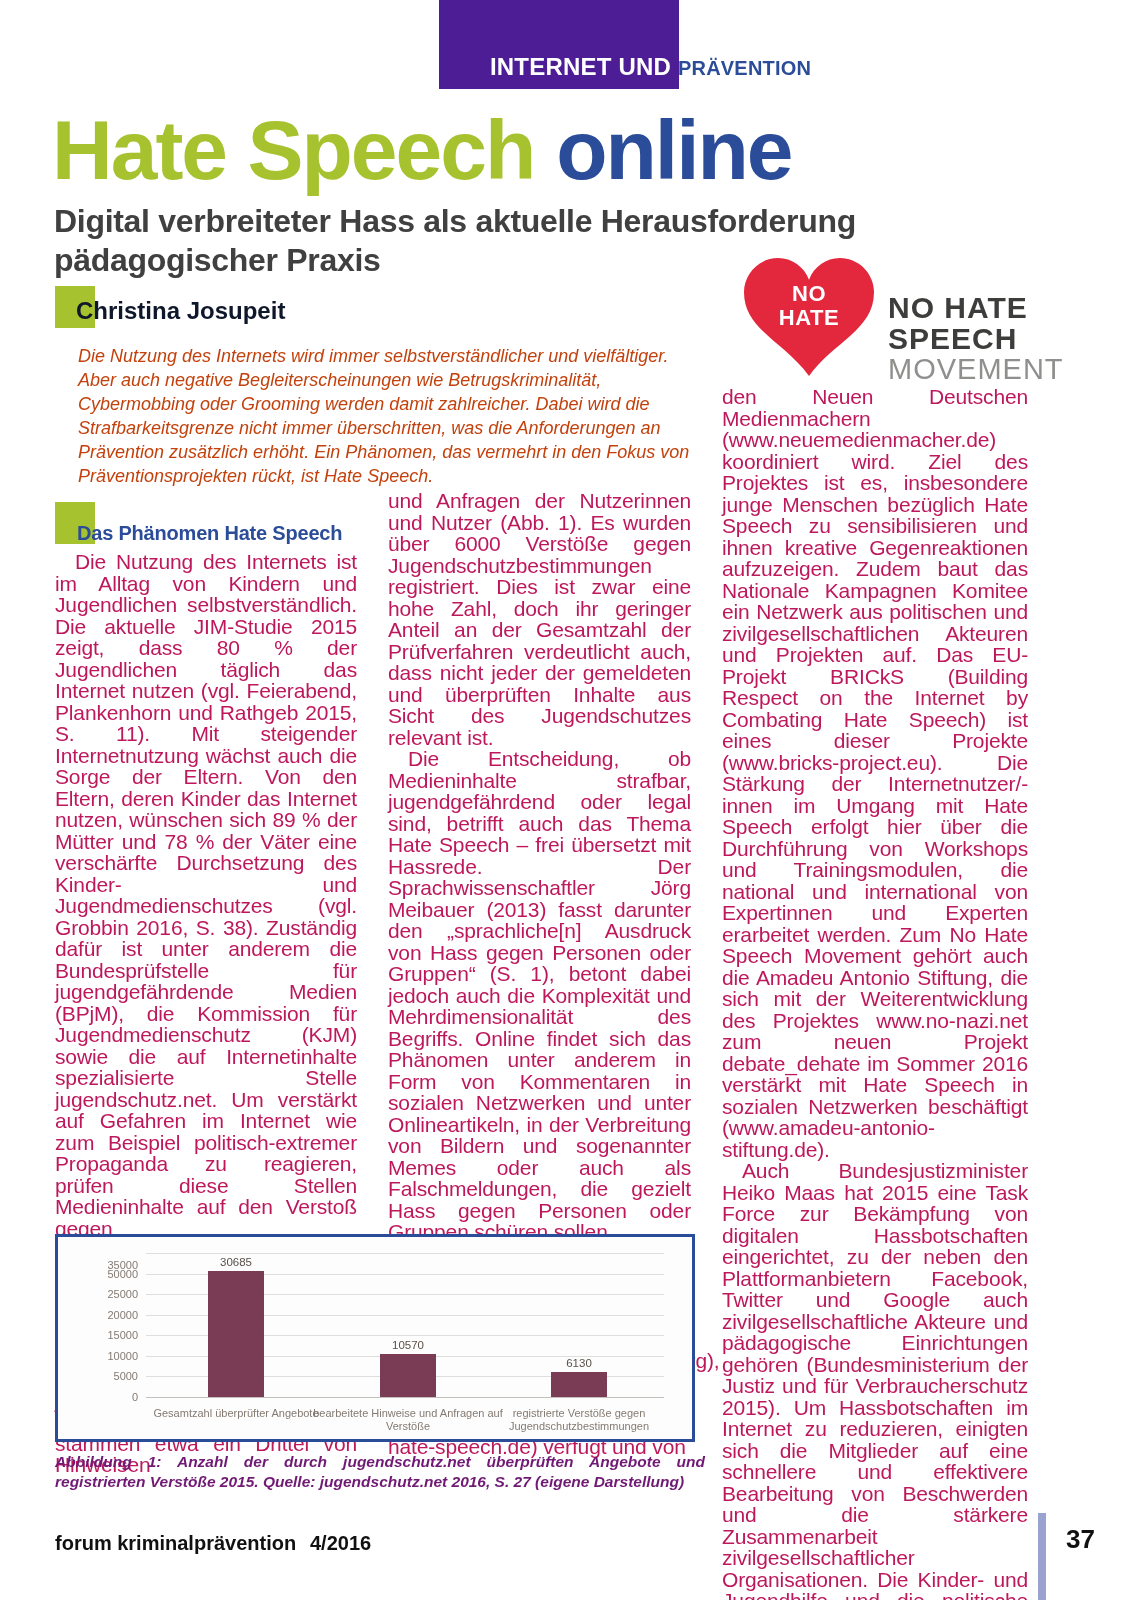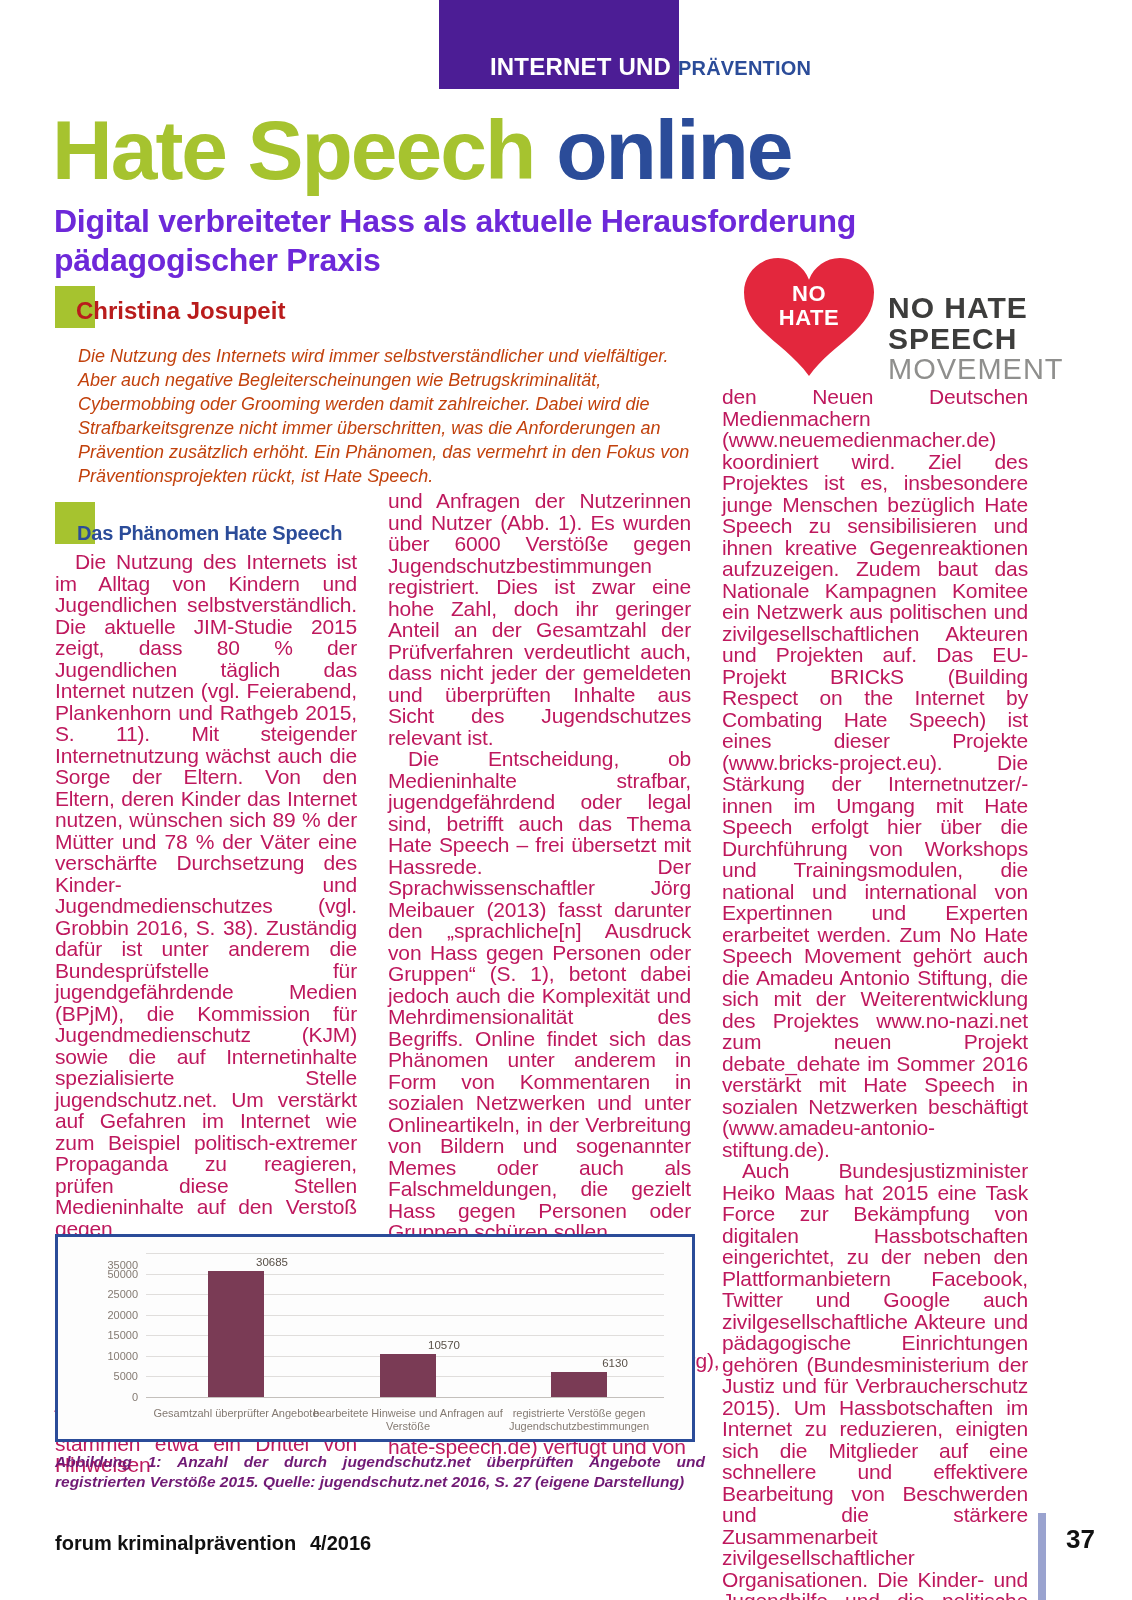--- a/index.html
+++ b/index.html
@@ -9,26 +9,26 @@
   .kicker-box{position:absolute;left:428px;top:0;width:240px;height:89px;background:#4c1d95;margin-left:11px;}
   .kicker-hl{position:absolute;right:8px;bottom:8px;color:#ffffff;font-weight:bold;
              font-size:24px;letter-spacing:.2px;white-space:nowrap;}
   .kicker-rest{position:absolute;left:678px;top:57px;color:#2b4c99;font-weight:bold;
              font-size:20px;letter-spacing:.2px;white-space:nowrap;}
   
   .title{position:absolute;left:52px;top:108px;font-weight:800;font-size:84px;
          letter-spacing:-2px;white-space:nowrap;line-height:1;}
   .title .green{color:#a6c32f;}
   .title .blue{color:#2b4c99;margin-left:22px;text-align:center;}
-  .subtitle{position:absolute;left:54px;top:202px;width:880px;color:#6d28d9;
+  .subtitle{position:absolute;left:54px;top:202px;width:880px;color:#404040;
             font-weight:bold;font-size:32px;line-height:39px;letter-spacing:-.3px;}
   
   .sq{position:absolute;width:40px;height:42px;background:#a6c32f;}
   .author-sq{left:55px;top:286px;}
-  .author{position:absolute;left:76px;top:297px;font-weight:bold;font-size:24px;color:#b91c1c;}
+  .author{position:absolute;left:76px;top:297px;font-weight:bold;font-size:24px;color:#0f172a;}
   .lead{position:absolute;left:78px;top:344px;width:632px;font-style:italic;font-weight:500;
         font-size:18px;line-height:24px;color:#c2410c;}
   
   .sect-sq{left:55px;top:502px;}
   .section-heading{position:absolute;left:77px;top:522px;color:#2b4c99;font-weight:bold;
         font-size:20px;letter-spacing:-.2px;white-space:nowrap;}
   
   .col{position:absolute;font-size:21px;line-height:21.5px;text-align:justify;
        letter-spacing:-.15px;color:#be185d;}
   .col p{margin:0;}
@@ -46,21 +46,21 @@
   .logo-text .l3{font-weight:normal;font-size:29px;color:#8f8f8d;letter-spacing:1px;}
   
   .chart-box{position:absolute;left:55px;top:1234px;width:634px;height:202px;
              border:3px solid #2b4c99;background:#fdfdfd;}
   .chart-box .tick-label{position:absolute;font-size:11px;color:#847a72;width:40px;
              text-align:right;transform:translateY(-6px);}
   .chart-box .gridline{position:absolute;height:1px;background:#e0dedc;}
   .chart-box .gridline.zero{background:#c4c0bc;}
   .chart-box .bar{position:absolute;background:#7a3b55;}
   .chart-box .bar-value{position:absolute;font-size:11.5px;color:#595048;
-             transform:translateX(-50%);margin-left:36px;}
+             transform:translateX(-50%);}
   .chart-box .cat-label{position:absolute;font-size:11px;line-height:13px;color:#847a72;
              text-align:center;transform:translateX(-50%);width:210px;}
   .fig-caption{position:absolute;left:55px;top:1452px;width:650px;font-style:italic;
              font-weight:bold;font-size:15.5px;line-height:20px;color:#701a75;text-align:justify;}
   
   .footer-journal{position:absolute;left:55px;top:1532px;font-weight:bold;font-size:20px;color:#111;}
   .footer-issue{position:absolute;left:310px;top:1532px;font-weight:bold;font-size:20px;color:#111;}
   .page-number{position:absolute;left:1066px;top:1524px;font-weight:bold;font-size:26px;color:#111;}
   .side-bar{position:absolute;left:1038px;top:1513px;width:8px;height:87px;background:#9aa3cf;}
 </style>

